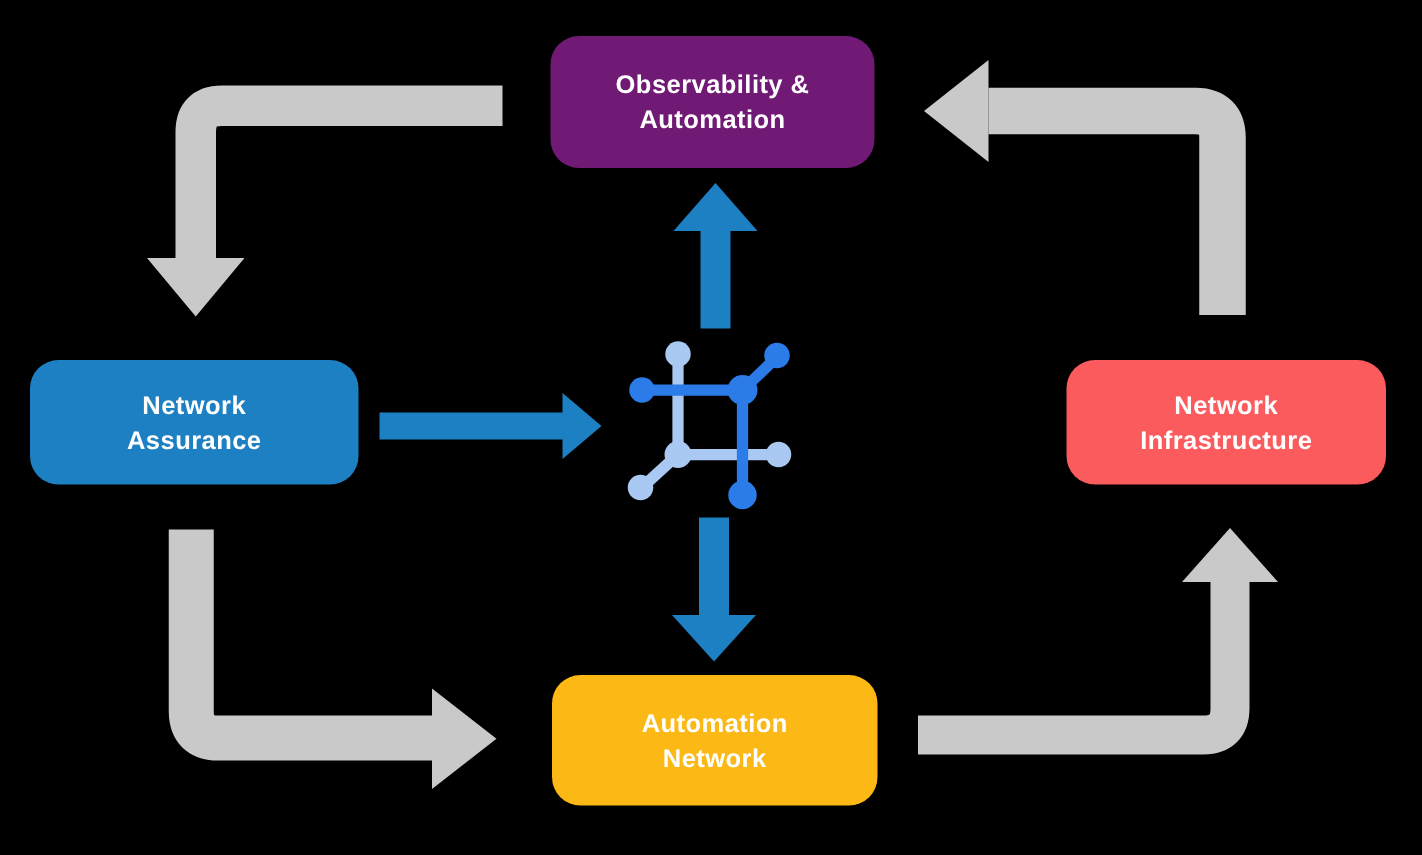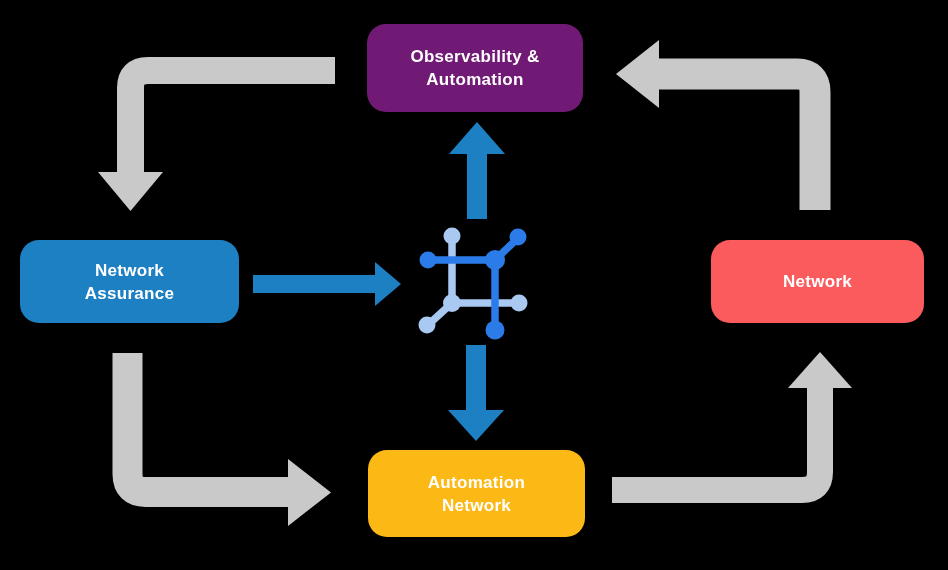--- a/index.html
+++ b/index.html
@@ -101,20 +101,21 @@
     <span>Automation</span>
   </div>
 
   <div class="node node-blue">
     <span>Network</span>
     <span>Assurance</span>
   </div>
 
   <div class="node node-red">
     <span>Network</span>
+    <span>Infrastructure</span>
   </div>
 
   <div class="node node-yellow">
     <span>Automation</span>
     <span>Network</span>
   </div>
 
 </div>
 
 </body></html>

